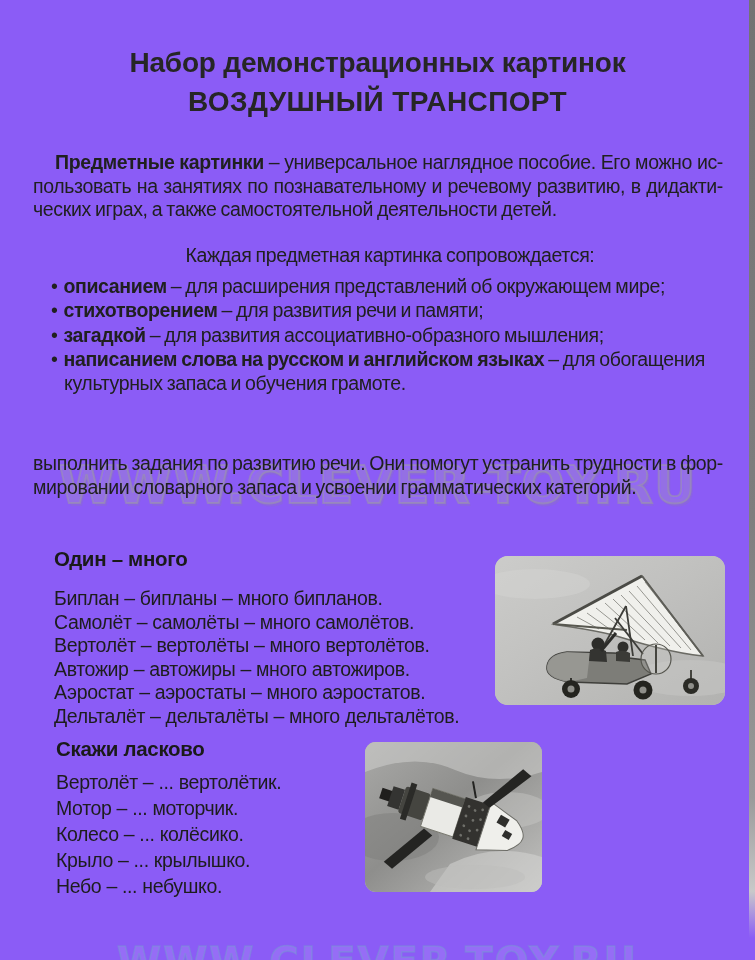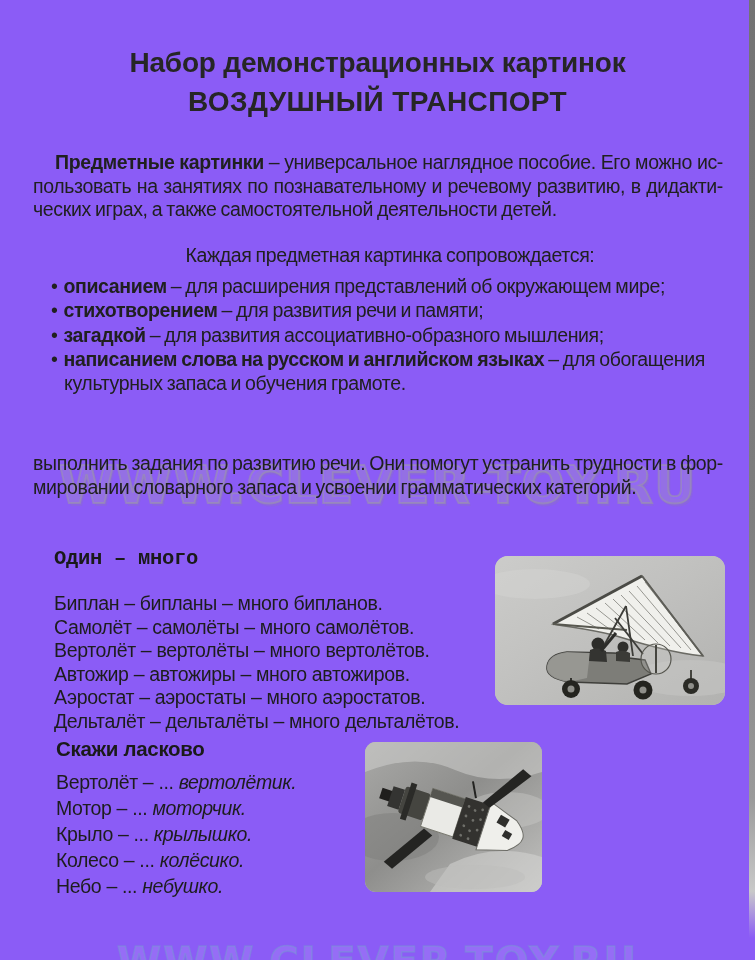--- a/index.html
+++ b/index.html
@@ -39,26 +39,26 @@
   .wm-bottom {
     position:absolute; top:939px; left:0; width:755px; text-align:center; z-index:1;
     font-family:"DejaVu Sans", sans-serif; font-weight:bold; font-size:40px;
     letter-spacing:2px; white-space:nowrap;
     color:rgba(228,241,250,0.12);
     -webkit-text-stroke:1.6px rgba(112,162,202,0.4);
   }
   
   .section-h { font-weight:bold; font-size:20.5px; letter-spacing:-0.3px; color:#1a1a1a; }
   .one-many { position:absolute; top:547px; left:54px; width:440px; }
-  .one-many .section-h { margin-bottom:22px;font-family:Liberation Mono, monospace; }
+  .one-many .section-h { margin-bottom:16px; }
   .one-many .line { font-size:19.5px; line-height:23.5px; letter-spacing:-0.35px; }
   .say-kindly { position:absolute; top:737px; left:56px; width:300px; }
   .say-kindly .section-h { margin-bottom:8px; }
   .say-kindly .line { font-size:19.5px; line-height:26px; letter-spacing:-0.35px; }
-  .it { font-style:italic; }
+  .it { }
   
   .photo { position:absolute; overflow:hidden; background:#c3c3c1; }
   .photo svg { display:block; }
   .photo-trike { left:495px; top:556px; width:230px; height:149px; border-radius:13px; }
   .photo-space { left:365px; top:742px; width:177px; height:150px; border-radius:11px; }
   
   .scan-edge {
     position:absolute; right:0; top:0; width:6px; height:938px; z-index:3;
     background:linear-gradient(to bottom, #737373 0%, #7e7e7e 55%, #9a9a9a 85%,
                #c9c9c9 95%, rgba(255,255,255,0) 100%);
@@ -164,22 +164,22 @@
         <circle cx="148" cy="134" r="3.5" fill="#8f8f8a"></circle>
       <circle cx="196" cy="130" r="8" fill="#2b2b26"></circle>
         <circle cx="196" cy="130" r="3" fill="#8f8f8a"></circle>
     </svg>
   </div>
 
   <div class="say-kindly">
     <div class="section-h">Скажи ласково</div>
     <div class="line"><span>Вертолёт</span><span> – ... </span><span class="it">вертолётик.</span></div>
     <div class="line"><span>Мотор</span><span> – ... </span><span class="it">моторчик.</span></div>
+    <div class="line"><span>Колесо</span><span> – ... </span><span class="it">колёсико.</span></div>
     <div class="line"><span>Крыло</span><span> – ... </span><span class="it">крылышко.</span></div>
-    <div class="line"><span>Колесо</span><span> – ... </span><span class="it">колёсико.</span></div>
     <div class="line"><span>Небо</span><span> – ... </span><span class="it">небушко.</span></div>
   </div>
 
   <div class="photo photo-space">
     <svg width="177" height="150" viewBox="0 0 177 150" xmlns="http://www.w3.org/2000/svg">
       <defs>
         <linearGradient id="earth" x1="0" y1="0" x2="1" y2="1">
           <stop offset="0" stop-color="#a9a9a7"></stop>
           <stop offset="0.45" stop-color="#8e8e8c"></stop>
           <stop offset="1" stop-color="#c2c2c0"></stop>

